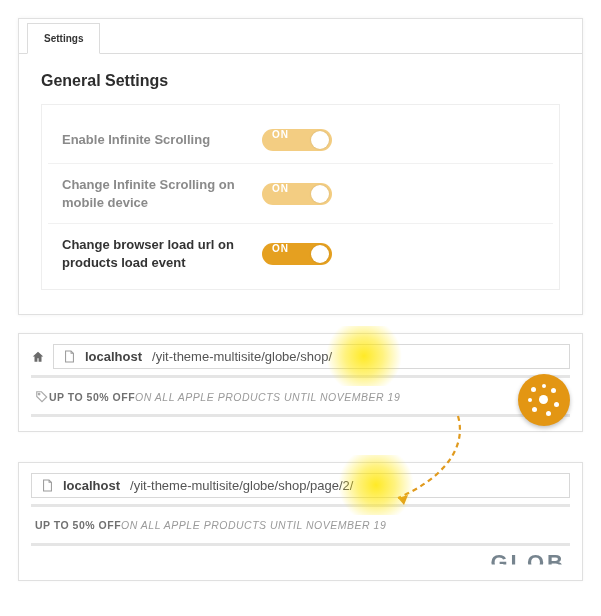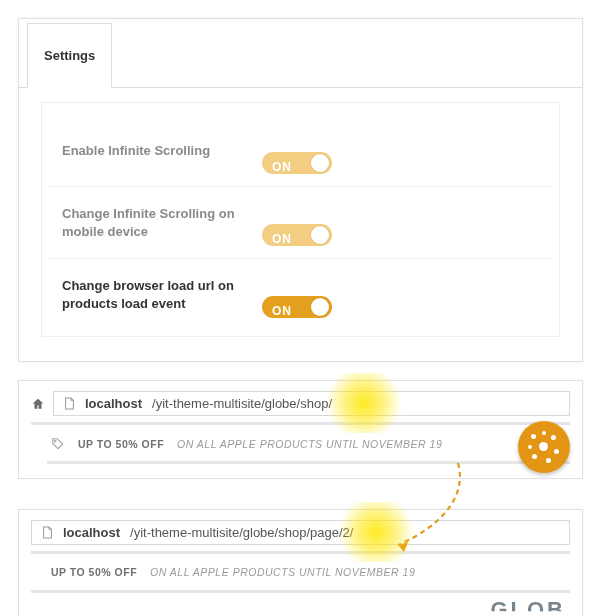--- a/index.html
+++ b/index.html
@@ -22,43 +22,42 @@
     width:601px;
   }
   
   .settings-panel {
     border:1px solid var(--panel-border);
     background:#ffffff;
     box-shadow:0 0 4px rgba(0,0,0,0.05);
   }
   .tab-strip { display:flex; border-bottom:1px solid var(--tab-border); }
   .tab {
-    padding:24px 16px; font-size:13px; font-weight:600;
+    padding:9px 16px; font-size:10px; font-weight:600;
     background:#ffffff; border:1px solid var(--tab-border);
     border-bottom:1px solid #ffffff;
     margin-bottom:-1px; margin-left:8px; margin-top:4px;
     cursor:pointer;
   }
   .panel-body { padding:14px 22px 24px 22px; }
   .section-title { font-size:16px; font-weight:700; color:var(--heading); margin:4px 0 14px 0;}
   .rows-box { border:1px solid #eeeeee; padding:12px 6px 6px 6px;}
   .row { display:flex; align-items:center; padding:12px 14px; }
   .row:not(:last-child){ border-bottom:1px solid #f1f1f1;}
   .row-label { flex:0 0 200px; font-size:13px; line-height:1.35; }
   .row-label.muted{ color:#8a8a8a; font-weight:600;}
   .row-label.strong{ color:#333; font-weight:700;}
   .row-ctrl { flex:1; display:flex; align-items:center; }
   
   .toggle {
     width:70px; height:22px; border-radius:12px;
-    display:inline-flex; align-items:flex-end;
-    padding:0 8px 0 10px; font-size:12px; font-weight:700;
+    display:inline-flex; align-items:flex-start;
+    padding:0 8px 0 10px; font-size:10px; font-weight:700;
     color:#ffffff; letter-spacing:1px; position:relative;
     cursor:pointer;
-    margin-top:25px;
   }
   .toggle.light { background:var(--toggle-light); }
   .toggle.dark  { background:var(--toggle-dark);  }
   .toggle::after{
     content:""; position:absolute; right:3px; top:2px;
     width:18px;height:18px;border-radius:50%;
     background:#ffffff; box-shadow:0 0 2px rgba(0,0,0,0.15);
   }
   .toggle .on-label{ position:relative; z-index:1;}
   
@@ -77,26 +76,25 @@
     position:relative;
   }
   .home-ico{ width:14px; height:14px; color:#6b6b6b; flex:0 0 auto;}
   .url-box{
     flex:1; display:flex; align-items:center; gap:10px;
     border:1px solid #d8d8d8; background:#ffffff;
     padding:4px 10px; font-size:13px; color:#555;
   }
   .doc-ico{ width:11px;height:13px; flex:0 0 auto;}
   .promo-row{
-    display:flex; align-items:center; gap:13px;
+    display:flex; align-items:center; gap:0;
     padding:12px 4px 0 4px;
     font-size:10.5px; letter-spacing:0.5px;
     border-bottom:3px solid #e5e5e5;
     padding-bottom:10px;
-    margin-left:16px;
   }
   .promo-bold{ font-weight:700; color:#707070;}
   .promo-rest{ color:#9a9a9a;font-style:italic;}
   .tag-ico{ width:14px;height:14px; color:#aaaaaa;}
   
   .glow{
     position:absolute; width:90px;height:60px;
     background:radial-gradient(circle, rgba(255,230,0,0.85) 0%, rgba(255,230,0,0.5) 35%, rgba(255,230,0,0) 70%);
     pointer-events:none; z-index:3;
   }
@@ -123,20 +121,21 @@
   }
 </style>
 </head>
 <body>
 
 <div class="settings-panel">
   <div class="tab-strip">
     <div class="tab">Settings</div>
   </div>
   <div class="panel-body">
+    <div class="section-title">General Settings</div>
     <div class="rows-box">
 
       <div class="row">
         <div class="row-label muted">Enable Infinite Scrolling</div>
         <div class="row-ctrl">
           <div class="toggle light">
             <span class="on-label">ON</span>
           </div>
         </div>
       </div>

